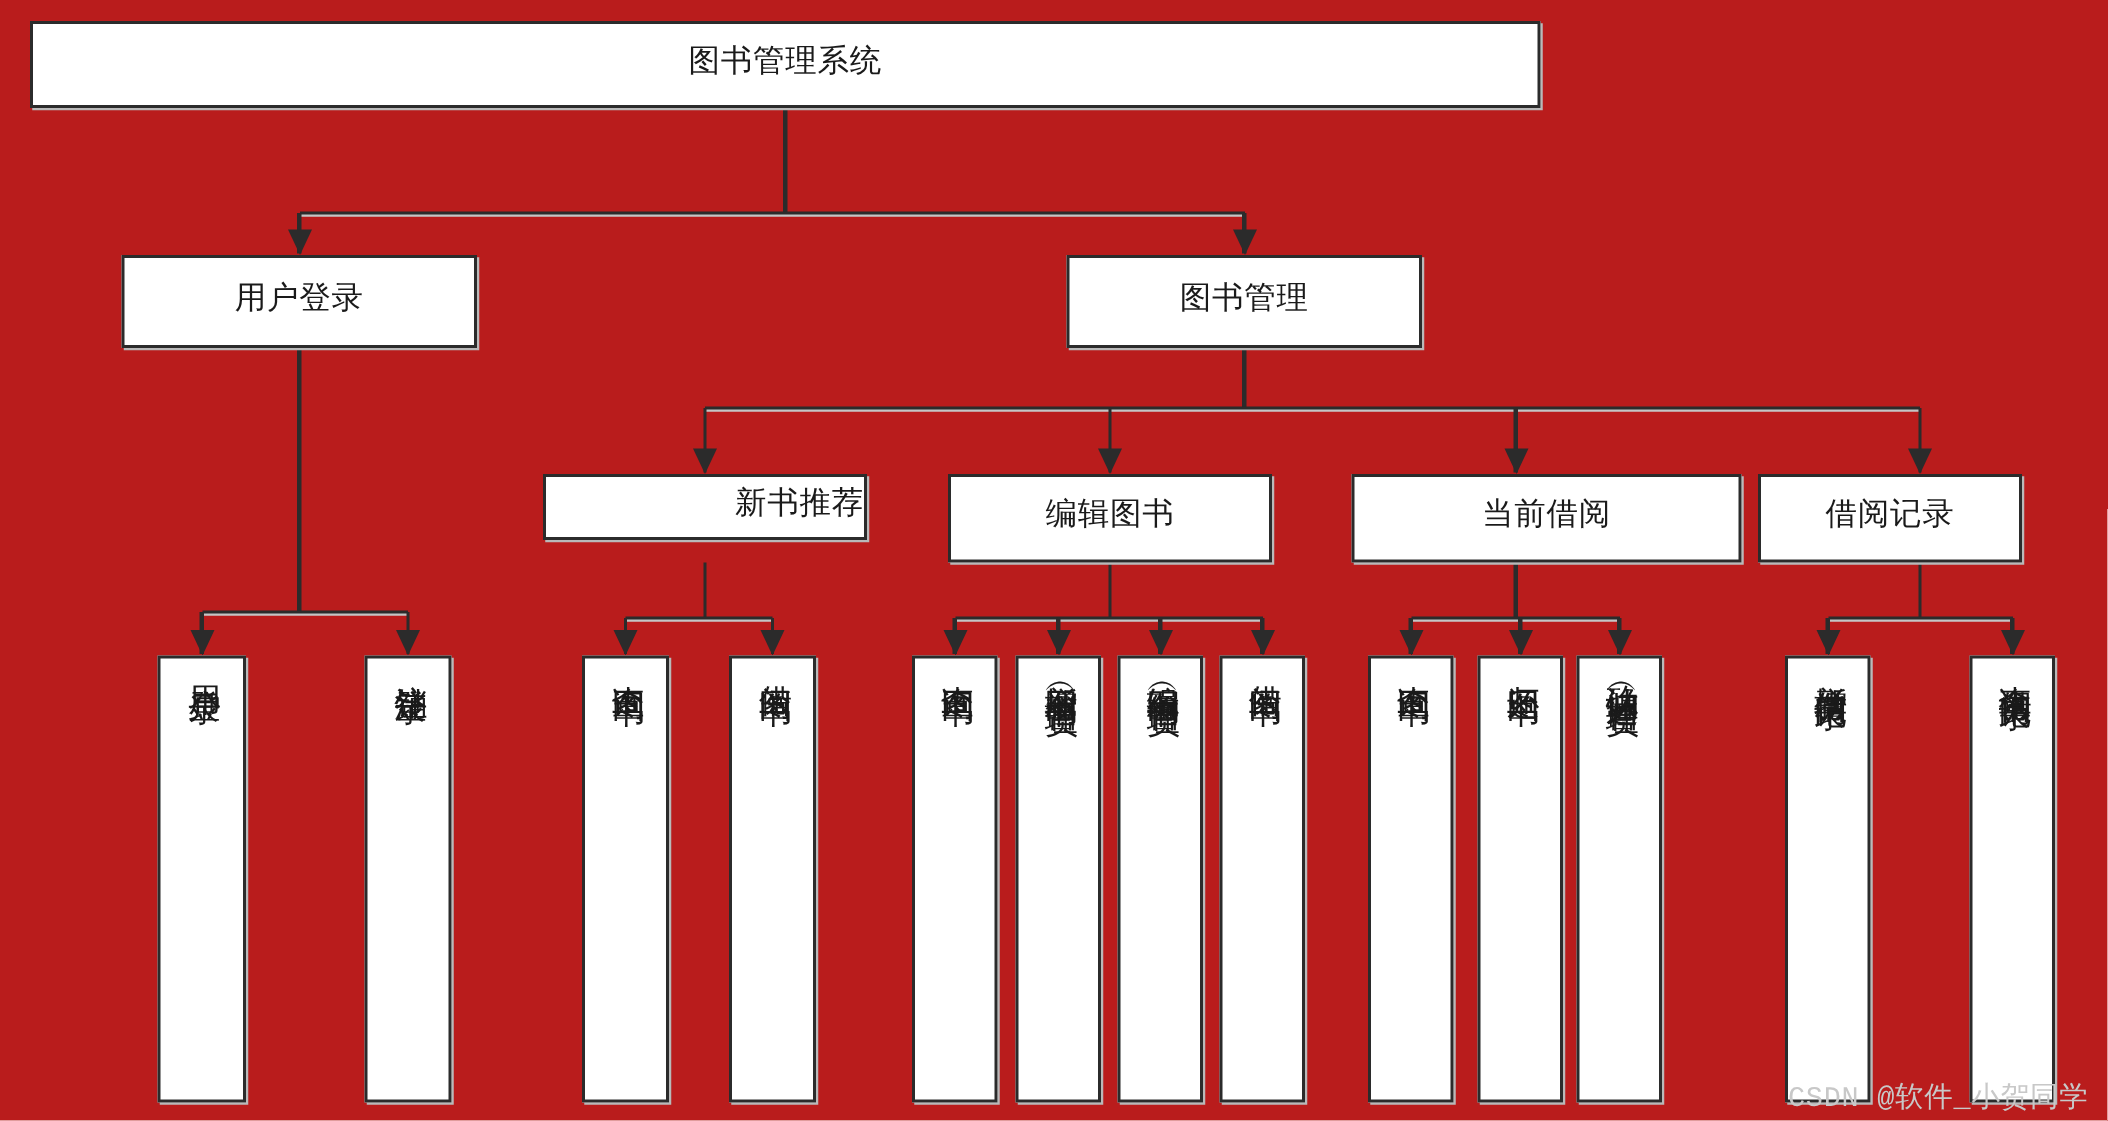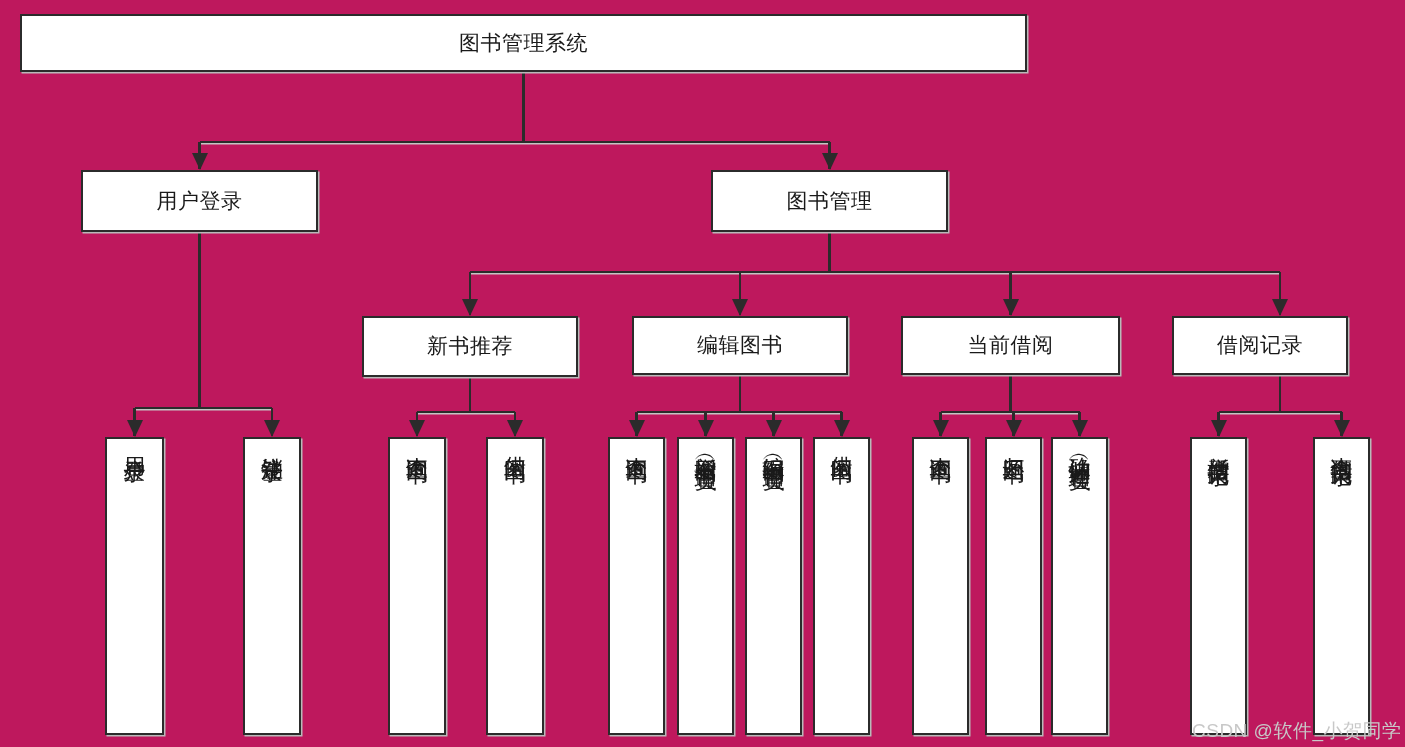--- a/index.html
+++ b/index.html
@@ -5,22 +5,22 @@
 <style>
   html, body {
     margin: 0;
     padding: 0;
     background: #ffffff;
   }
   #canvas {
     position: relative;
     width: 1405px;
     height: 747px;
-    background: #be185d;
-    font-family: Liberation Sans, sans-serif;
+    background: #b91c1c;
+    font-family: Liberation Mono, monospace;
     overflow: hidden;
   }
   
   .node {
     position: absolute;
     box-sizing: border-box;
     background: #ffffff;
     border: 2.5px solid #2b2b2b;
     box-shadow: 1.5px 1.5px 0 0 #b9b9b9;
     display: flex;
@@ -143,27 +143,27 @@
   <div id="nodes">
       <div class="node" style="left: 20px; top: 14px; width: 1007px; height: 58px;">
         <span class="node-label">图书管理系统</span>
       </div>
       <div class="node" style="left: 81px; top: 170px; width: 237px; height: 62px;">
         <span class="node-label">用户登录</span>
       </div>
       <div class="node" style="left: 711px; top: 170px; width: 237px; height: 62px;">
         <span class="node-label">图书管理</span>
       </div>
-      <div class="node" style="left: 362px; top: 316px; width: 216px; height: 61px;">
+      <div class="node" style="left: 362px; top: 316px; width: 216px; height: 44px; justify-content: flex-end;">
         <span class="node-label">新书推荐</span>
       </div>
       <div class="node" style="left: 632px; top: 316px; width: 216px; height: 59px;">
         <span class="node-label">编辑图书</span>
       </div>
-      <div class="node" style="left: 901px; top: 316px; width: 219px; height: 59px;">
+      <div class="node" style="left: 901px; top: 316px; width: 260px; height: 59px;">
         <span class="node-label">当前借阅</span>
       </div>
       <div class="node" style="left: 1172px; top: 316px; width: 176px; height: 59px;">
         <span class="node-label">借阅记录</span>
       </div>
       <div class="node vertical" style="left: 105px; top: 437px; width: 59px; height: 298px;">
         <span class="node-label">用户登录</span>
       </div>
       <div class="node vertical" style="left: 243px; top: 437px; width: 58px; height: 298px;">
         <span class="node-label">注销登录</span>

